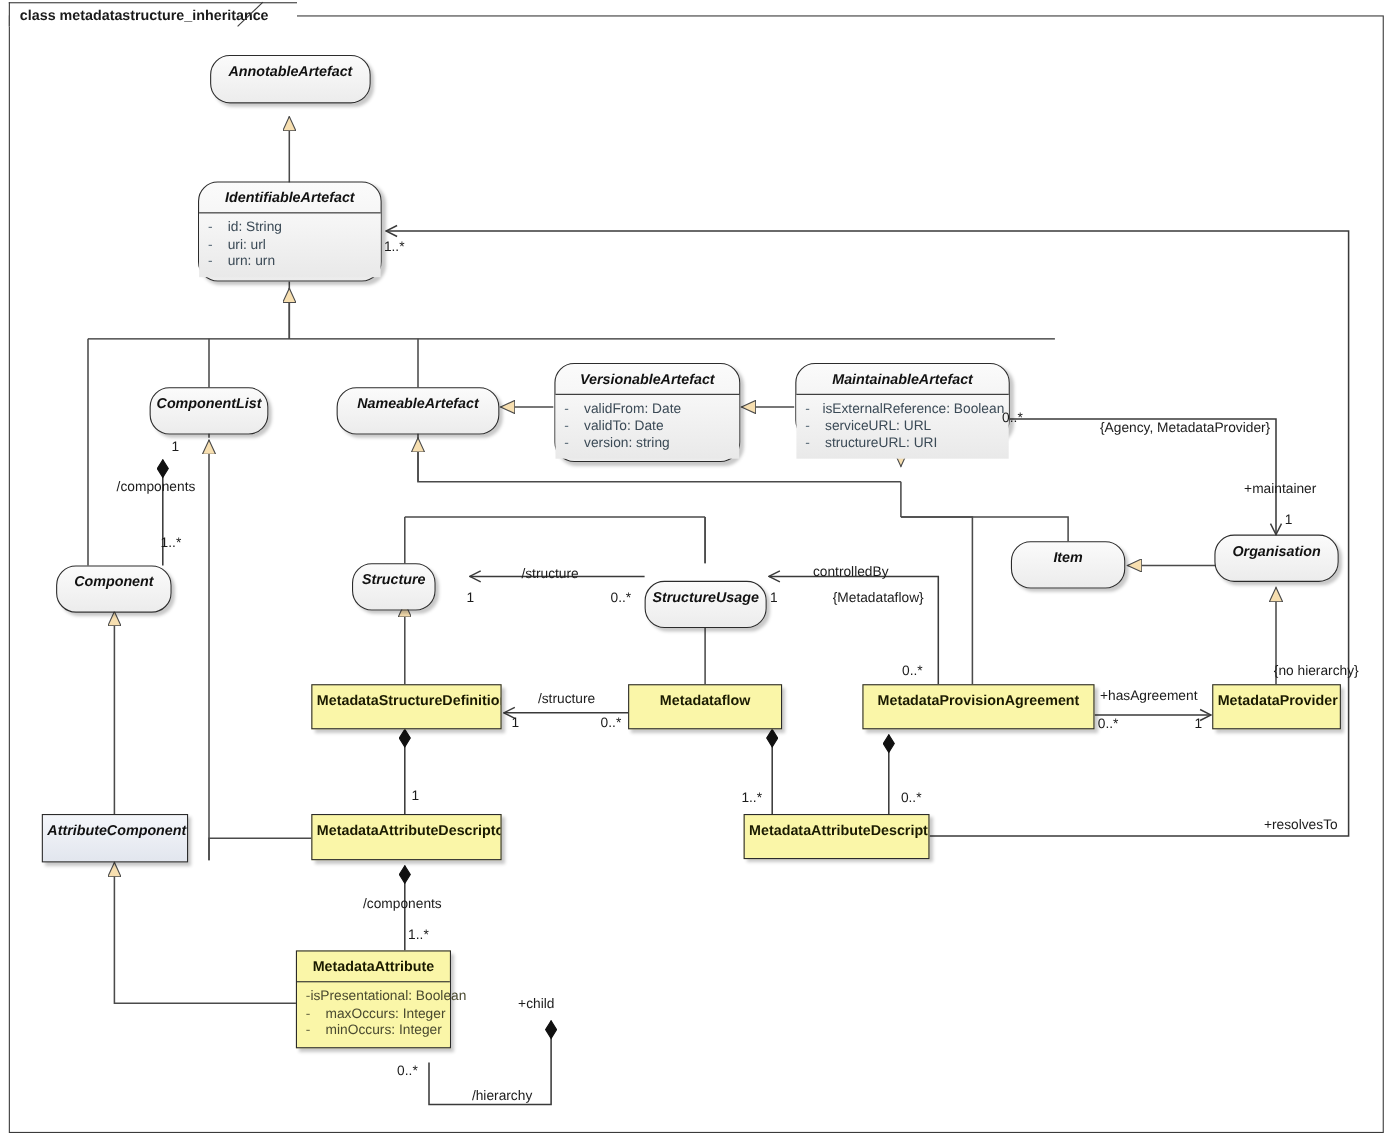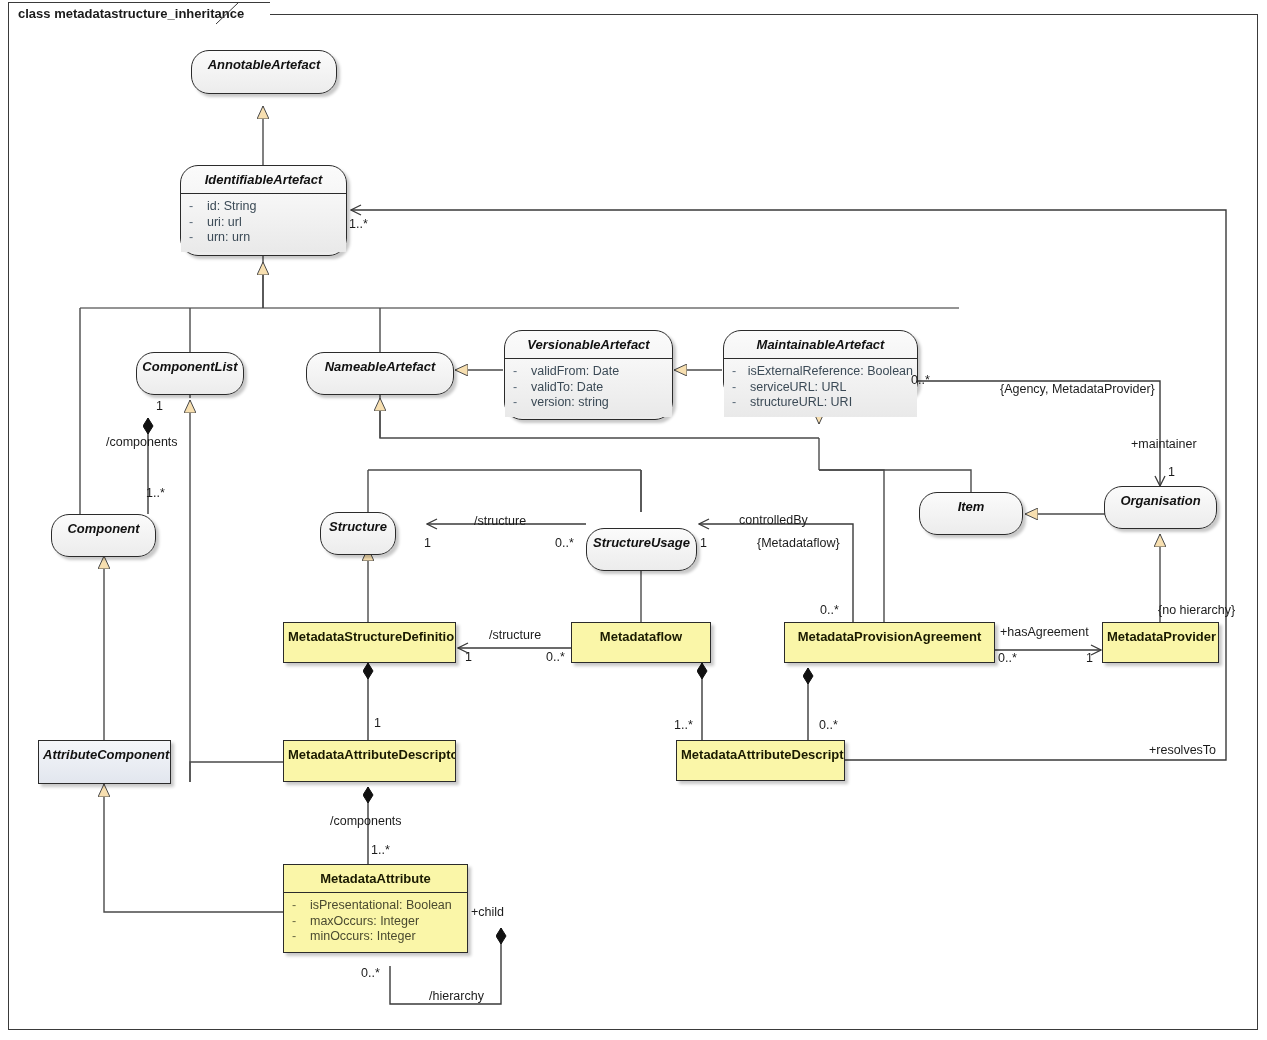--- a/index.html
+++ b/index.html
@@ -310,21 +310,21 @@
   </div>
 
   <div class="cls yellow" style="left:283px; top:740px; width:173px; height:42px;">
     <div class="hdr">MetadataAttributeDescriptor</div>
   </div>
 
   <div class="cls yellow" style="left:676px; top:740px; width:169px; height:41px;">
     <div class="hdr">MetadataAttributeDescriptor</div>
   </div>
 
-  <div class="cls yellow" style="left:283px; top:864px; width:185px; height:89px;">
+  <div class="cls yellow" style="left:269px; top:864px; width:141px; height:89px;">
     <div class="hdr">MetadataAttribute</div>
     <div class="attrs sep">
       <div class="row">
           <span class="vis">-</span>
           <span>isPresentational: Boolean</span>
         </div>
       <div class="row">
           <span class="vis">-</span>
           <span>maxOccurs: Integer</span>
         </div>

